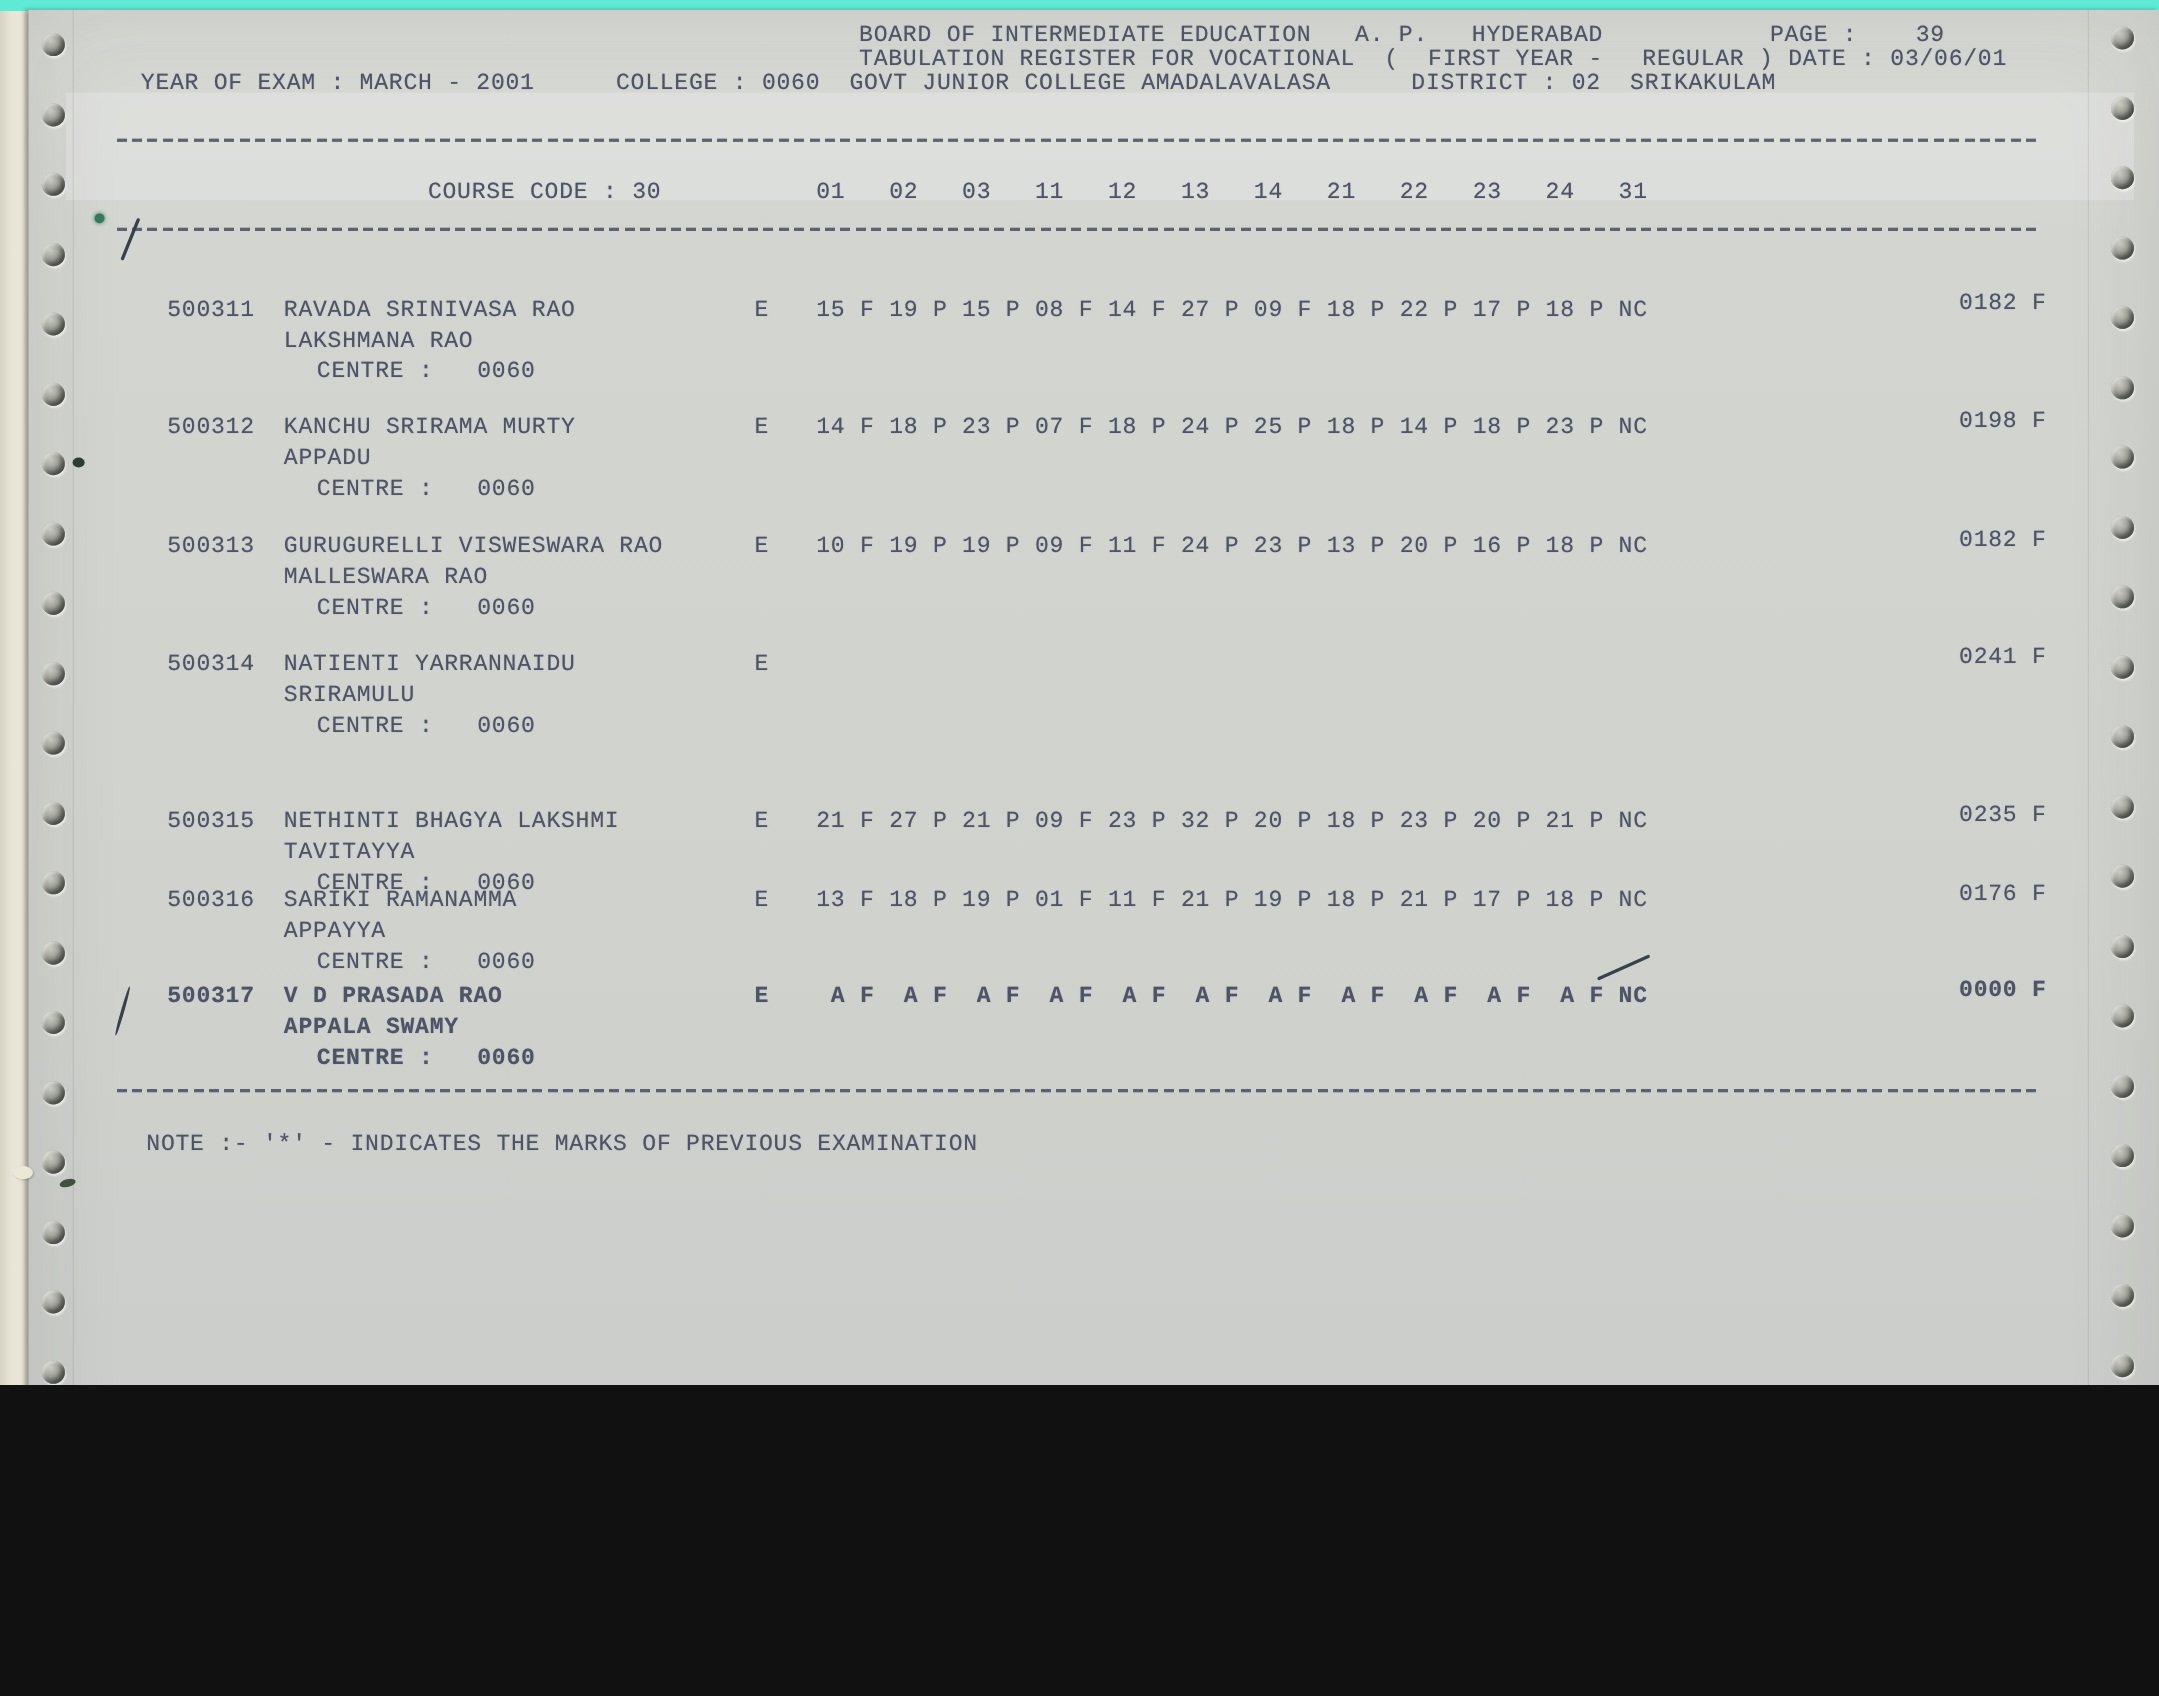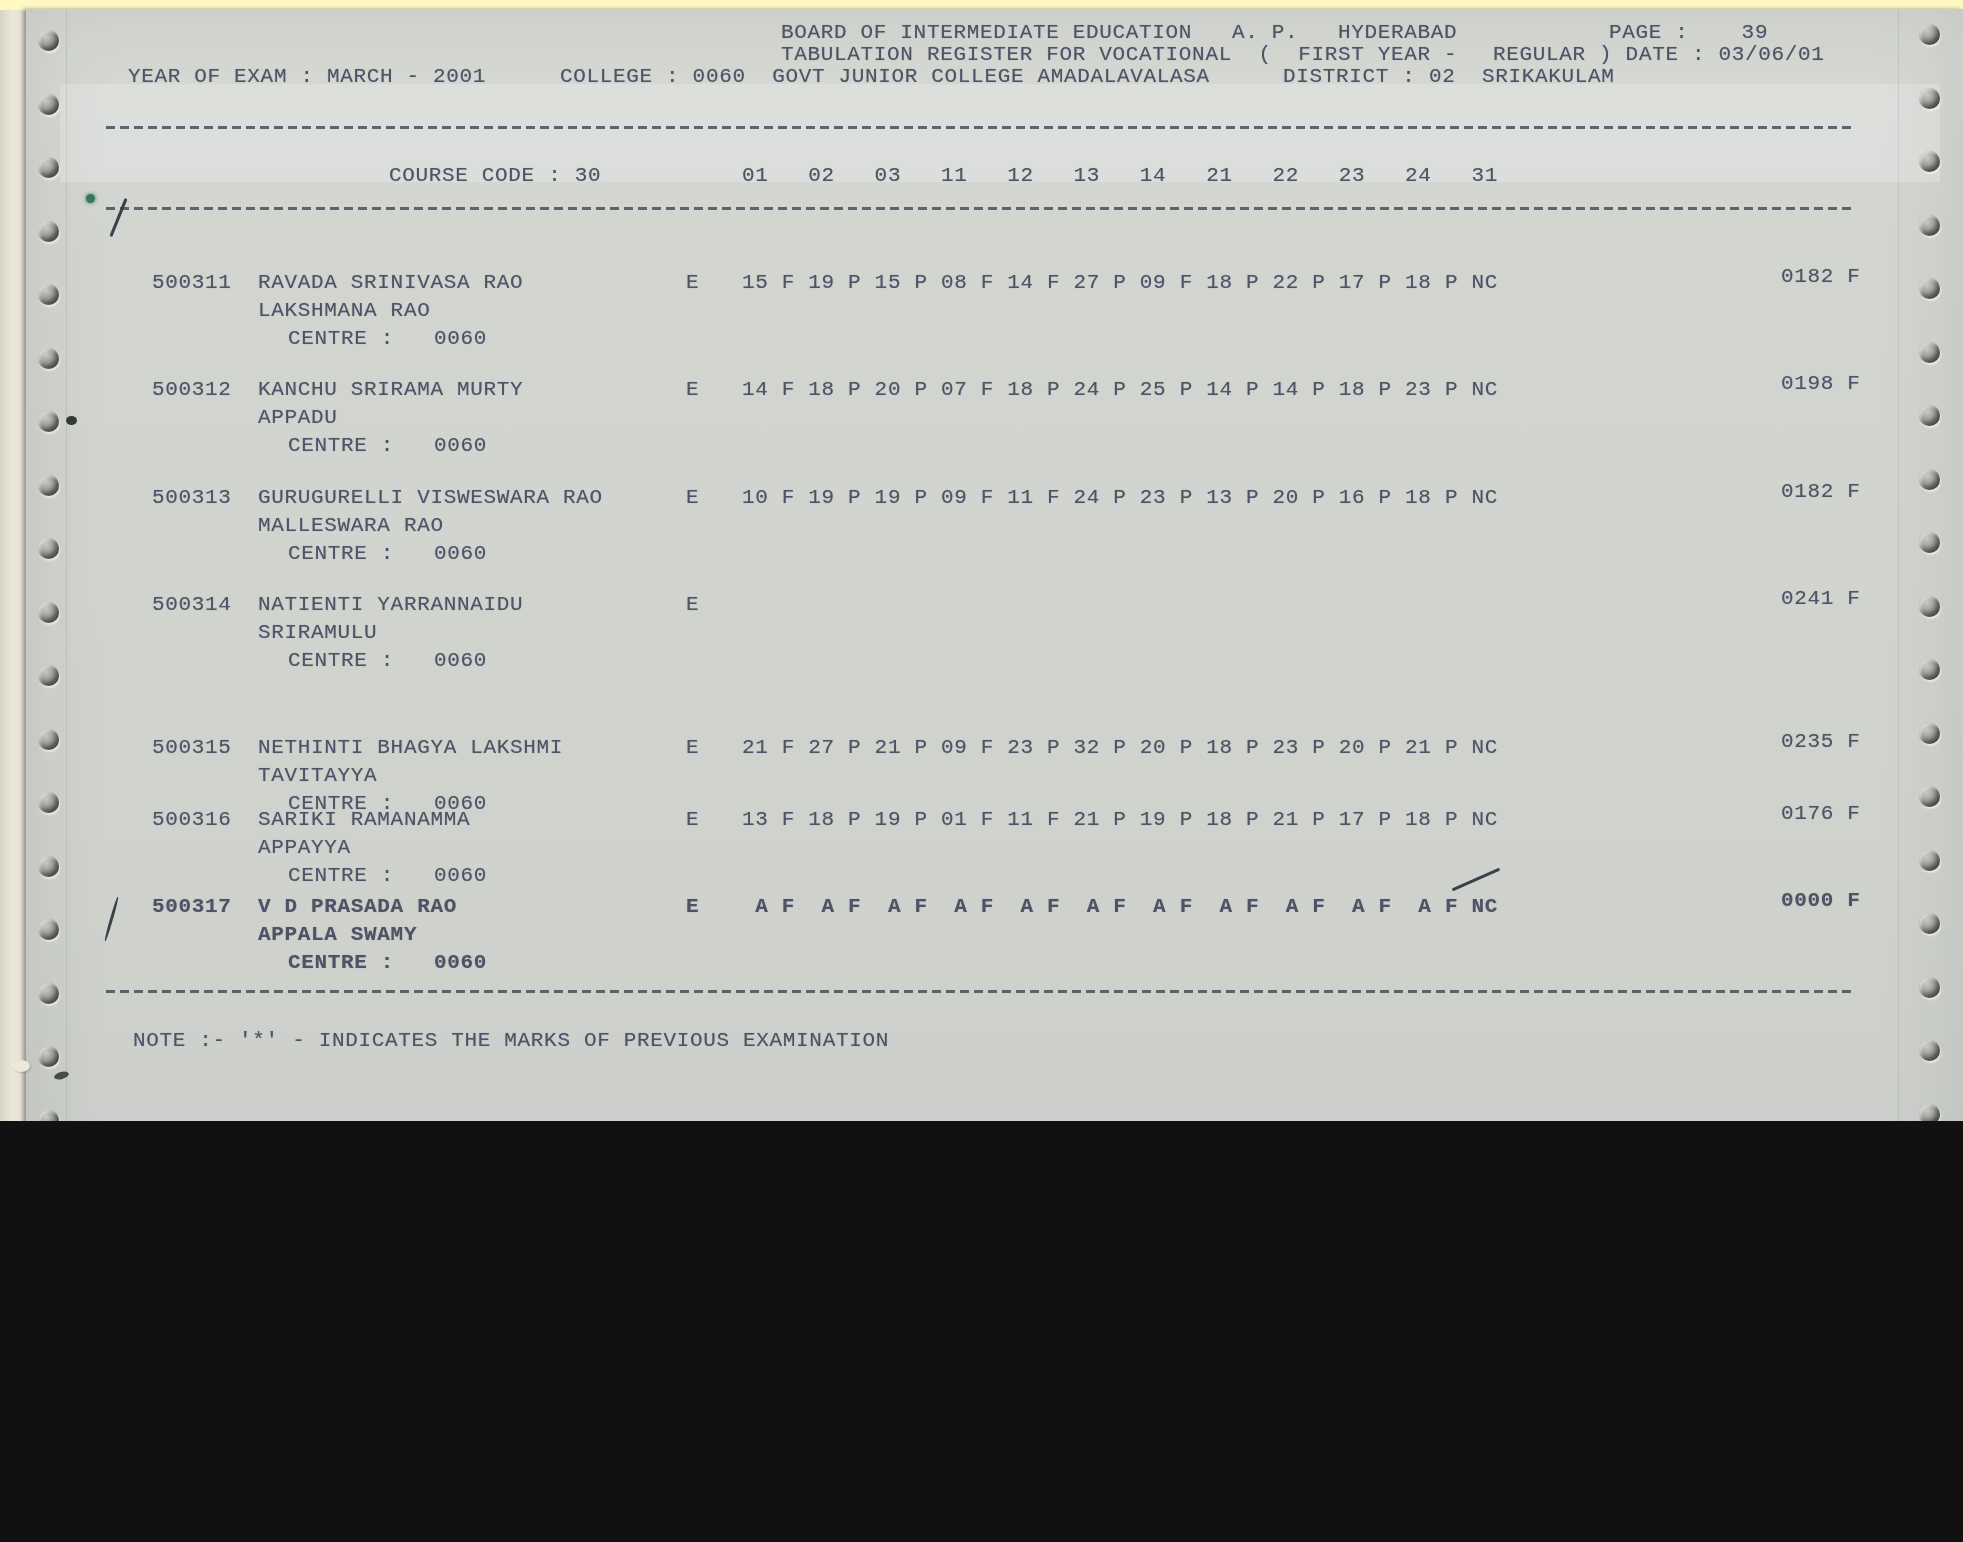--- a/index.html
+++ b/index.html
@@ -1,18 +1,18 @@
 <!DOCTYPE html>
 <html style="--ink: #4e5466;"><head>
 <meta charset="utf-8">
 <style>
   html,body{margin:0;padding:0;}
   body{width:1963px;height:1542px;background:#111;overflow:hidden;
        font-family:"Liberation Mono","DejaVu Sans Mono",monospace;}
-  #scan{position:relative;width:1963px;height:1121px;overflow:hidden;background:#fef9c3;}
+  #scan{position:relative;width:1963px;height:1259px;overflow:hidden;background:#5eead4;}
 
   
   #under-left{position:absolute;left:0;top:10px;width:30px;height:1532px;
       background:linear-gradient(90deg,#d8d4c4 0%,#eae7da 40%,#e6e3d4 100%);}
   #under-bottom{position:absolute;left:0;top:1524px;width:1963px;height:18px;
       background:linear-gradient(180deg,#b9b6a8 0%,#e8e5d6 45%,#ddd9c9 100%);}
   #under-corner{position:absolute;left:0;top:1470px;width:95px;height:72px;border-radius:40% 60% 30% 20%;
       background:#e9e6d7;}
 
   
@@ -110,21 +110,21 @@
     <span class="cell marks">15 F 19 P 15 P 08 F 14 F 27 P 09 F 18 P 22 P 17 P 18 P NC</span>
     <span class="cell total">0182 F</span>
   </div>
 
   <div class="student-row" style="top: 379px;">
     <span class="cell regno">500312</span>
     <span class="cell name">KANCHU SRIRAMA MURTY</span>
     <span class="cell father">APPADU</span>
     <span class="cell centre">CENTRE :   0060</span>
     <span class="cell medium">E</span>
-    <span class="cell marks">14 F 18 P 20 P 07 F 18 P 24 P 25 P 14 P 14 P 18 P 23 P NC</span>
+    <span class="cell marks">14 F 18 P 23 P 07 F 18 P 24 P 25 P 18 P 14 P 18 P 23 P NC</span>
     <span class="cell total">0198 F</span>
   </div>
 
   <div class="student-row" style="top: 487px;">
     <span class="cell regno">500313</span>
     <span class="cell name">GURUGURELLI VISWESWARA RAO</span>
     <span class="cell father">MALLESWARA RAO</span>
     <span class="cell centre">CENTRE :   0060</span>
     <span class="cell medium">E</span>
     <span class="cell marks">10 F 19 P 19 P 09 F 11 F 24 P 23 P 13 P 20 P 16 P 18 P NC</span>

